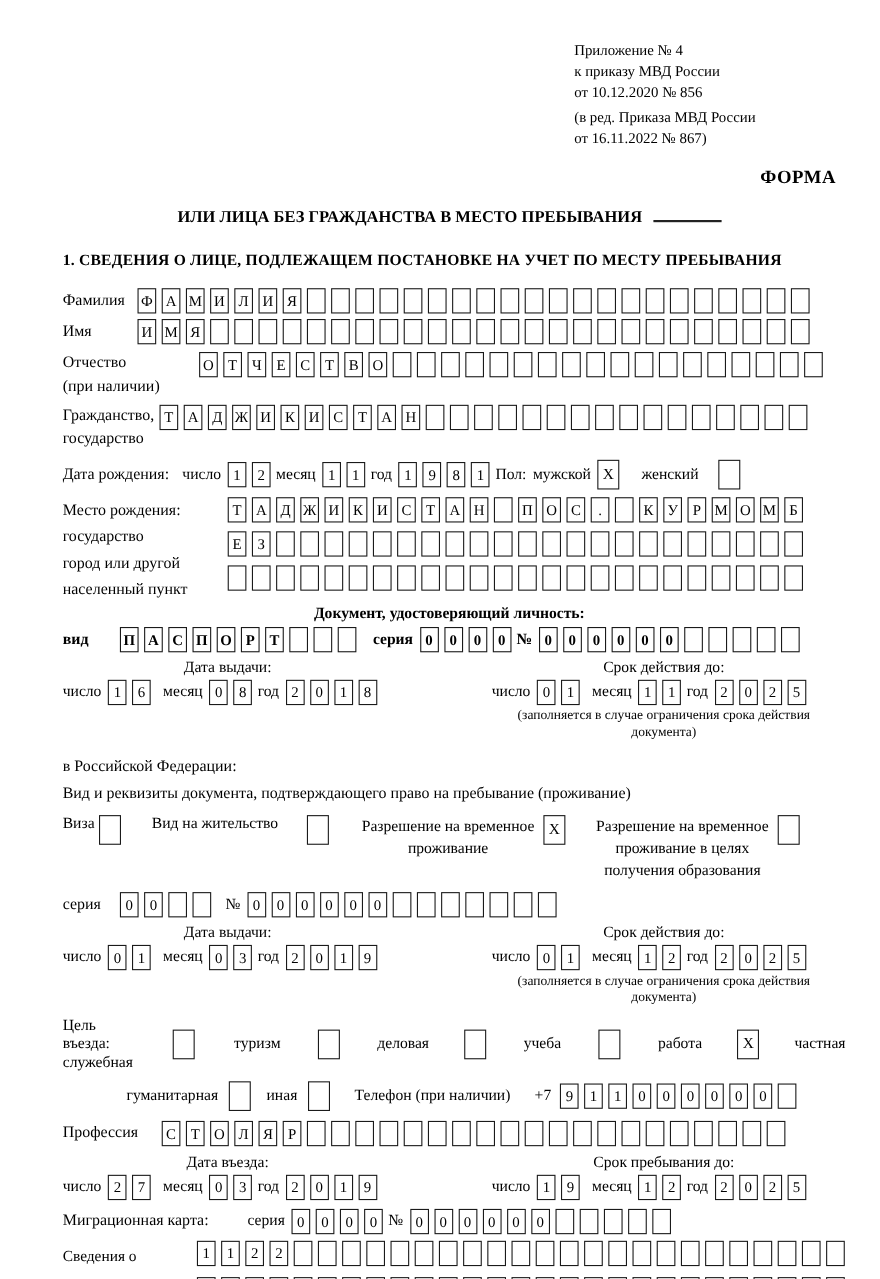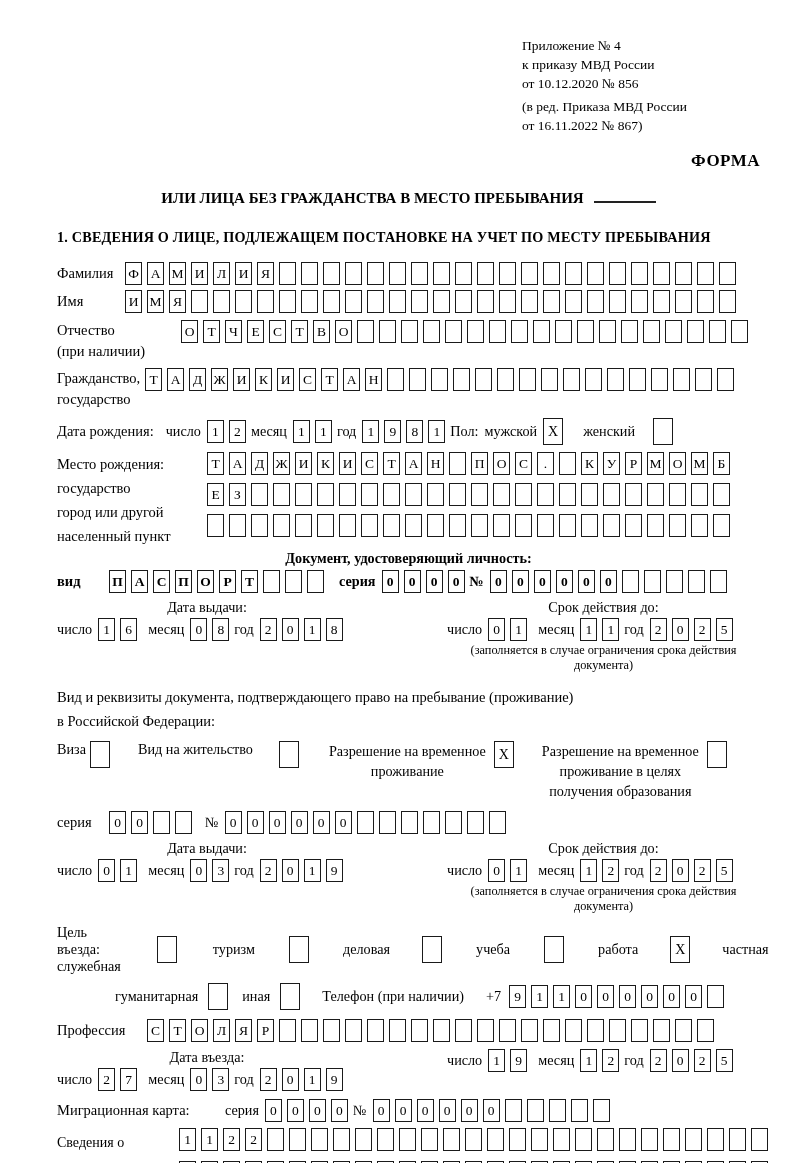--- a/index.html
+++ b/index.html
@@ -406,22 +406,22 @@
             <span class="cell">0</span>
             <span class="cell">2</span>
             <span class="cell">5</span>
           </span>
       </div>
       <div class="note">(заполняется в случае ограничения срока действия документа)</div>
     </div>
   </div>
 
   <div class="para">
+    <div>в Российской Федерации:</div>
     <div>Вид и реквизиты документа, подтверждающего право на пребывание (проживание)</div>
-    <div>в Российской Федерации:</div>
   </div>
 
   <div class="chkrow">
     <span class="chkitem">
       <span class="t" style="margin-right:4px;">Виза</span>
       <span class="chk"></span>
     </span>
     <span class="chkitem" style="margin-left:14px;">
       <span class="t" style="margin-right:26px;">Вид на жительство</span>
       <span class="chk"></span>
@@ -603,20 +603,21 @@
         <span class="dlbl">год</span>
         <span class="cells">
             <span class="cell">2</span>
             <span class="cell">0</span>
             <span class="cell">1</span>
             <span class="cell">9</span>
           </span>
       </div>
     </div>
     <div class="col-r">
+      <div class="grp-hdr">Срок пребывания до:</div>
       <div class="date-grp">
         <span class="dlbl">число</span>
         <span class="cells">
             <span class="cell">1</span>
             <span class="cell">9</span>
           </span>
         <span class="dlbl" style="margin-left:6px;">месяц</span>
         <span class="cells">
             <span class="cell">1</span>
             <span class="cell">2</span>

